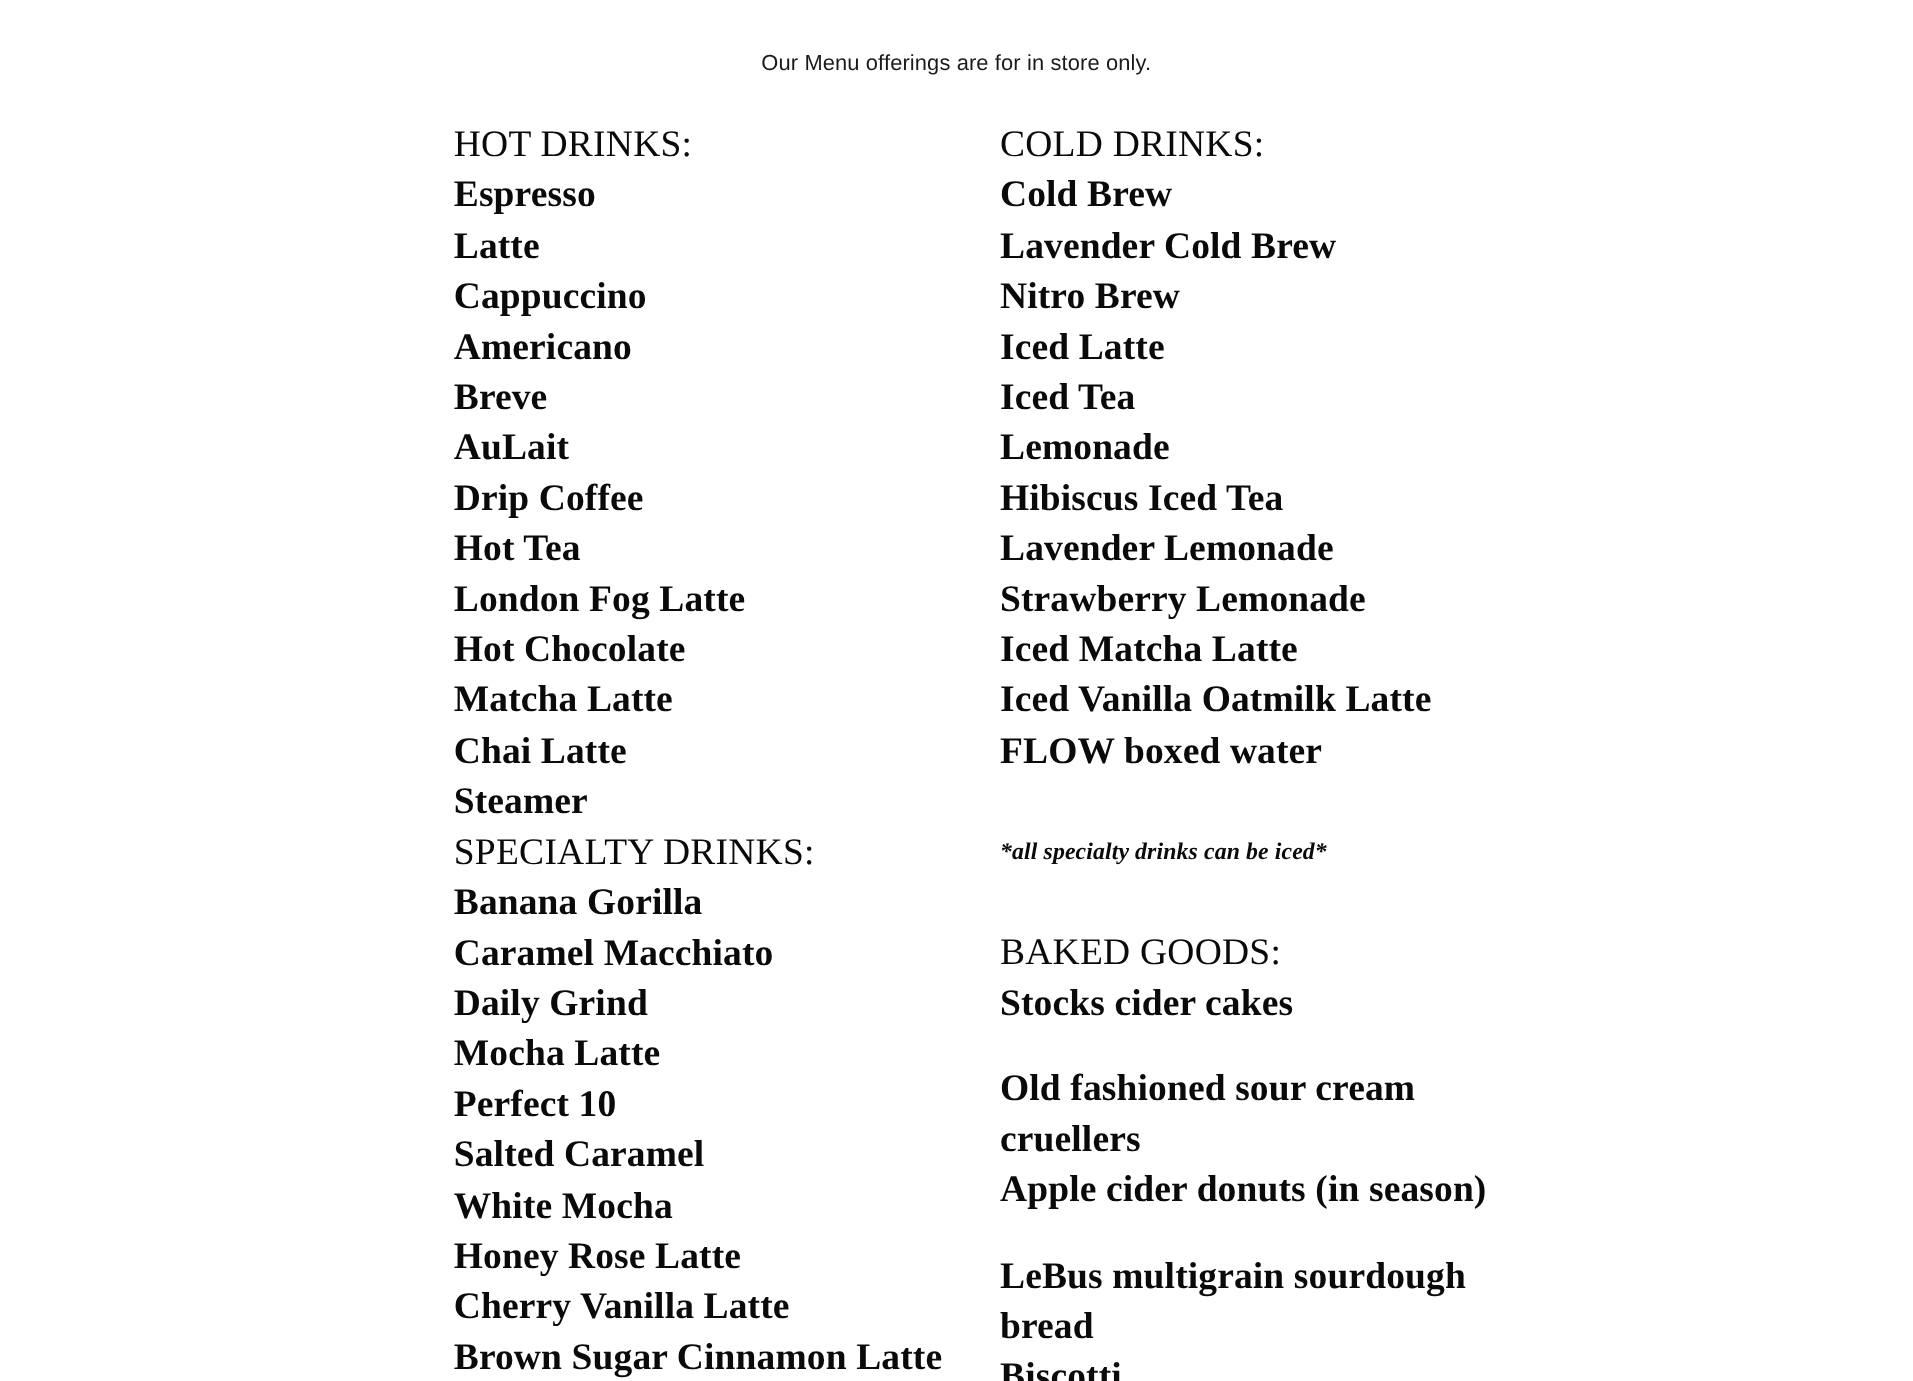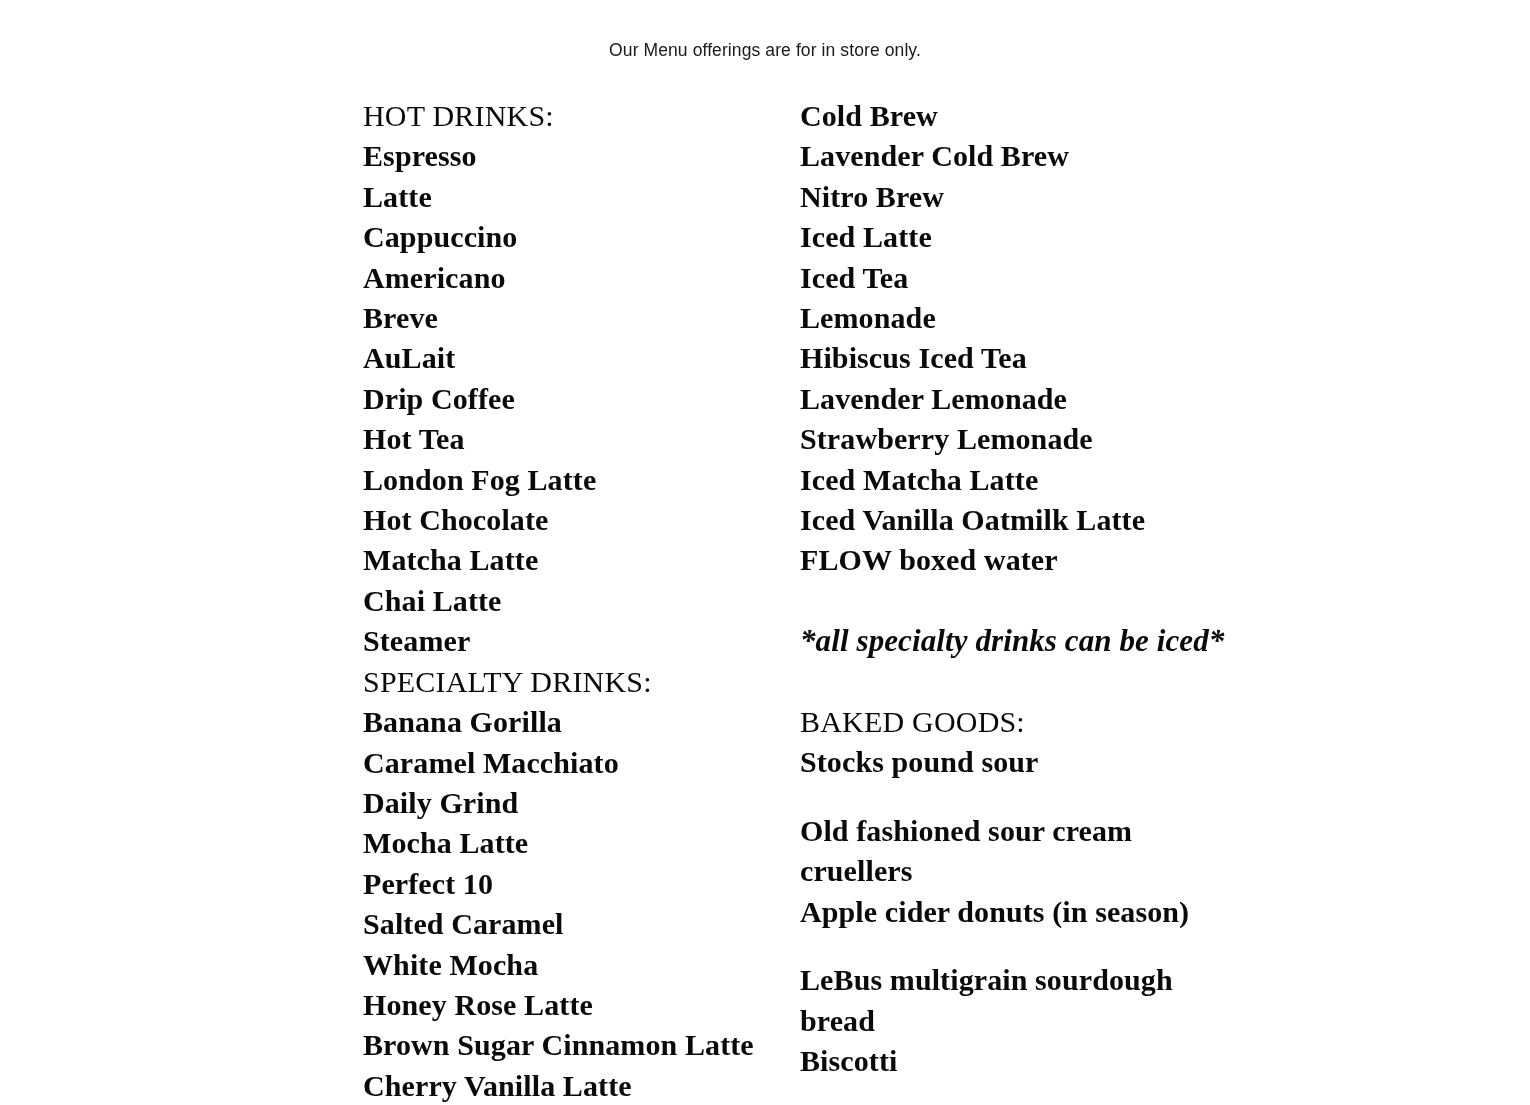--- a/index.html
+++ b/index.html
@@ -63,21 +63,21 @@
   .heading {
     font-size: 30px;
     line-height: 40.4px;
     letter-spacing: 0.2px;
     white-space: nowrap;
   }
   
   .line.wrap { white-space: normal; margin-top: 28px; }
 
   .note {
-    font-size: 31px;
+    font-size: 19px;
     line-height: 40.4px;
     font-style: italic;
     font-weight: 700;
     letter-spacing: 0.1px;
     white-space: nowrap;
   }
 
   .spacer { height: 40.4px; }
 </style>
 </head>
@@ -108,47 +108,48 @@
 
       <div class="heading">SPECIALTY DRINKS:</div>
       <div class="line">Banana Gorilla</div>
       <div class="line">Caramel Macchiato</div>
       <div class="line">Daily Grind</div>
       <div class="line">Mocha Latte</div>
       <div class="line">Perfect 10</div>
       <div class="line">Salted Caramel</div>
       <div class="line">White Mocha</div>
       <div class="line">Honey Rose Latte</div>
+      <div class="line">Cherry Vanilla Latte</div>
       <div class="line">Brown Sugar Cinnamon Latte</div>
-      <div class="line">Cherry Vanilla Latte</div>
     </div>
 
     <div class="col col-right">
 
+      <div class="heading">COLD DRINKS:</div>
       <div class="line">Cold Brew</div>
       <div class="line">Lavender Cold Brew</div>
       <div class="line">Nitro Brew</div>
       <div class="line">Iced Latte</div>
       <div class="line">Iced Tea</div>
       <div class="line">Lemonade</div>
       <div class="line">Hibiscus Iced Tea</div>
       <div class="line">Lavender Lemonade</div>
       <div class="line">Strawberry Lemonade</div>
       <div class="line">Iced Matcha Latte</div>
       <div class="line">Iced Vanilla Oatmilk Latte</div>
       <div class="line">FLOW boxed water</div>
 
       <div class="spacer"></div>
 
       <div class="note">*all specialty drinks can be iced*</div>
 
       <div class="spacer"></div>
 
       <div class="heading">BAKED GOODS:</div>
-      <div class="line">Stocks pound sour</div>
+      <div class="line">Stocks cider cakes</div>
       <div class="line wrap">Old fashioned sour cream cruellers</div>
       <div class="line">Apple cider donuts (in season)</div>
       <div class="line wrap">LeBus multigrain sourdough bread</div>
       <div class="line">Biscotti</div>
     </div>
 
   </div>
 </div>
 
 </body></html>

